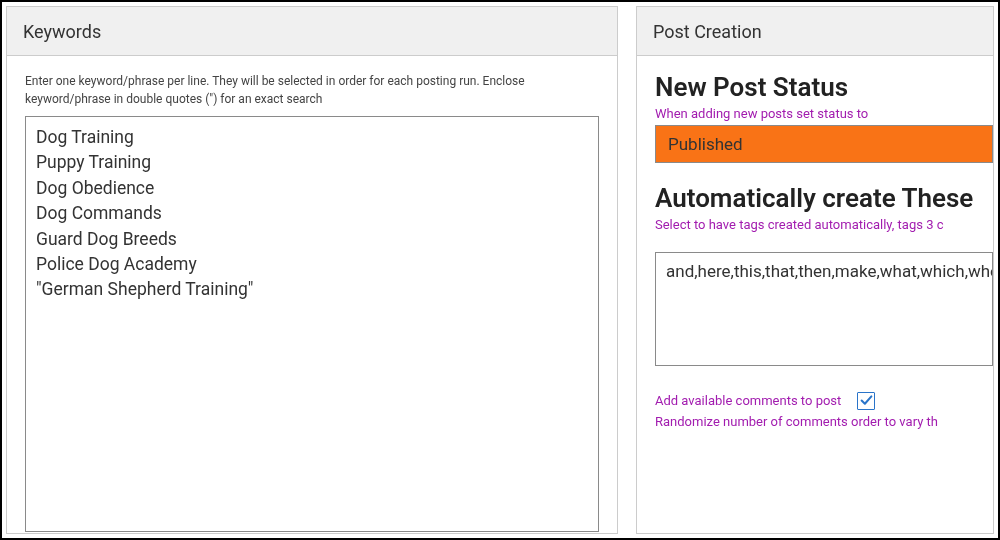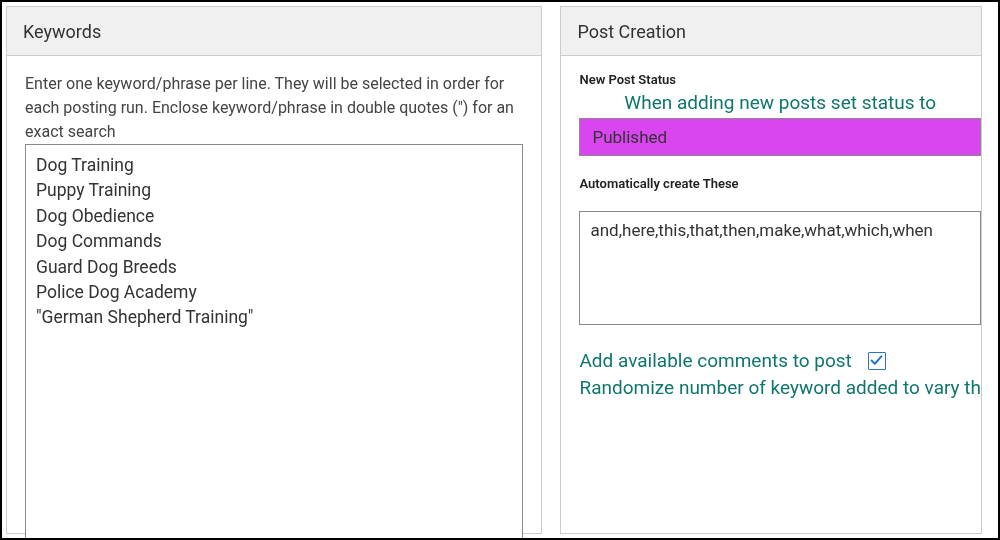--- a/index.html
+++ b/index.html
@@ -19,75 +19,74 @@
       background: #fff;
       display: flex;
       flex-direction: column;
     }
     .panel-left {
       width: 612px;
       margin: 4px 0 4px 4px;
     }
     .panel-right {
       flex: 1;
-      margin: 4px 16px 4px 0;
+      margin: 4px 4px 4px 0;
     }
     .panel-header {
       background: #f0f0f0;
       border-bottom: 1px solid #ccc;
       padding: 14px 32px 13px 16px;
       font-size: 18px;
       font-weight: 400;
       color: #333;
     }
     .panel-body {
       padding: 16px 18px 18px 18px;
       color: #444;
     }
     .help-text {
-      font-size: 16px;
+      font-size: 12px;
       line-height: 1.5;
       color: #444;
-      margin-bottom: 0;
+      margin-bottom: 8px;
     }
     textarea.keywords {
       width: 100%;
       height: 416px;
       border: 1px solid #8a8a8a;
       padding: 8px 10px;
       font-size: 17.5px;
       font-family: inherit;
       line-height: 1.45;
       color: #333;
       resize: none;
       outline: none;
     }
     .section {
       margin-bottom: 20px;
     }
     .section h3 {
-      font-size: 13px;
+      font-size: 26px;
       font-weight: 600;
       color: #222;
       margin-bottom: 4px;
     }
     .field-label {
-      font-size: 19px;
-      color: #0f766e;
+      font-size: 13px;
+      color: #a21caf;
       margin-bottom: 4px;
-      text-align: center;
     }
     select.status, input.status {
       width: 100%;
       border: 1px solid #8a8a8a;
       padding: 8px 12px;
       font-size: 17px;
       font-family: inherit;
       color: #333;
-      background: #d946ef;
+      background: #f97316;
       appearance: none;
     }
     textarea.tags {
       width: 100%;
       height: 114px;
       border: 1px solid #8a8a8a;
       padding: 7px 10px;
       font-size: 17px;
       font-family: inherit;
       line-height: 1.4;
@@ -140,32 +139,33 @@
   <div class="panel-body">
 
     <div class="section">
       <h3>New Post Status</h3>
       <div class="field-label">When adding new posts set status to</div>
       <input class="status" type="text" readonly="" value="Published" style="">
     </div>
 
     <div class="section">
       <h3>Automatically create These</h3>
+      <div class="field-label truncated">Select to have tags created automatically, tags 3 c</div>
     </div>
 
     <div class="section">
       <textarea class="tags" style="">and,here,this,that,then,make,what,which,when</textarea>
     </div>
 
     <div class="section">
       <div class="field-label inline-check">
         <span>Add available comments to post</span>
         <span class="chk">
           <svg viewBox="0 0 16 16">
               <path d="M2 8 L6 12 L14 3" stroke="#2a74c9" stroke-width="2.5" fill="none" stroke-linecap="round" stroke-linejoin="round"></path>
             </svg>
         </span>
       </div>
-      <div class="field-label truncated">Randomize number of keyword added to vary th</div>
+      <div class="field-label truncated">Randomize number of comments order to vary th</div>
     </div>
 
   </div>
 </div>
 
 </body></html>

